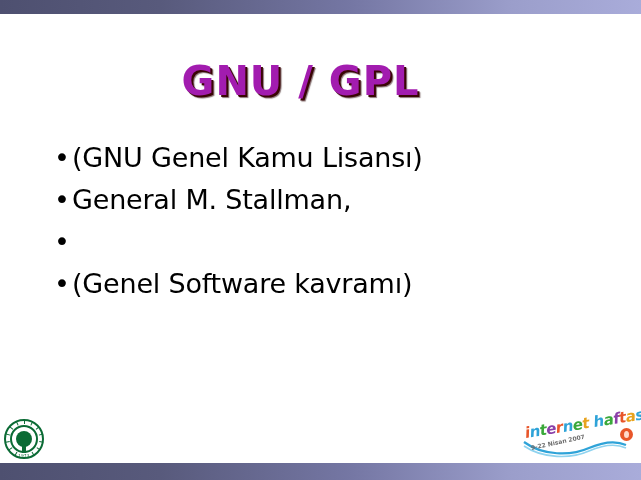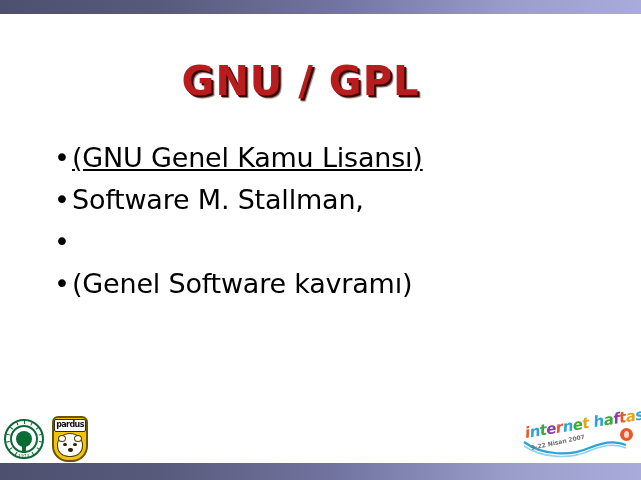--- a/index.html
+++ b/index.html
@@ -34,21 +34,21 @@
 
   
   #title {
     position: absolute;
     top: 58px;
     left: 0;
     width: 601px;
     text-align: center;
     font-size: 40px;
     font-weight: bold;
-    color: #b91c1c;
+    color: #a21caf;
     letter-spacing: 1px;
     text-shadow: 2px 2px 0 #3a0505, 3px 3px 1px rgba(40,5,5,0.55);
     white-space: nowrap;
   }
 
   
   #body {
     position: absolute;
     top: 140px;
     left: 50px;
@@ -71,21 +71,20 @@
   }
   .bullet-text {
     flex: 1 1 auto;
     font-size: 27px;
     line-height: 36px;
     color: #000000;
     letter-spacing: -0.2px;
   }
   .bullet-text .line2 {
     display: block;
-    text-decoration: underline;
   }
 
   
   #footer-logos-left {
     position: absolute;
     left: 4px;
     top: 416px;
     display: flex;
     align-items: flex-start;
   }
@@ -307,21 +306,21 @@
     <div class="bullet-row">
       <div class="bullet-dot">•</div>
       <div class="bullet-text">
         <span class="line2">(GNU Genel Kamu Lisansı)</span>
       </div>
     </div>
 
     <div class="bullet-row">
       <div class="bullet-dot">•</div>
       <div class="bullet-text">
-        <span>Software M. Stallman,</span>
+        <span>General M. Stallman,</span>
       </div>
     </div>
 
     <div class="bullet-row">
       <div class="bullet-dot">•</div>
       <div class="bullet-text">
       </div>
     </div>
 
     <div class="bullet-row">
@@ -350,31 +349,20 @@
         <div class="seal-tick" style="transform:rotate(-75deg)"></div>
         <div class="seal-tick" style="transform:rotate(-100deg)"></div>
         <div class="seal-tick" style="transform:rotate(-125deg)"></div>
         <div class="seal-tick" style="transform:rotate(-150deg)"></div>
       </div>
       <div class="seal-inner"></div>
       <div class="seal-glyph"></div>
       <div class="seal-year">1973</div>
     </div>
 
-    <div class="pardus">
-      <div class="pardus-shield"></div>
-      <div class="pardus-word">pardus</div>
-      <div class="pardus-face">
-        <div class="pardus-ear l"></div>
-        <div class="pardus-ear r"></div>
-        <div class="pardus-eye l"></div>
-        <div class="pardus-eye r"></div>
-        <div class="pardus-nose"></div>
-      </div>
-    </div>
 
   </div>
 
   <div id="footer-logo-right">
     <svg class="ih-swoosh" viewBox="0 0 104 22">
       <path d="M1,6 C20,20 48,20 66,12 C80,6 92,4 103,9" fill="none" stroke="#2fa3d8" stroke-width="2.2"></path>
       <path d="M1,10 C20,23 48,23 66,15 C80,9 92,7 103,12" fill="none" stroke="#8fd3ef" stroke-width="1.6"></path>
     </svg>
     <div class="ih-words">
       <span style="color:#e8562a">i</span><span style="color:#2fa3d8">n</span><span style="color:#3aa83a">t</span><span style="color:#8a3fa8">e</span><span style="color:#e8562a">r</span><span style="color:#2fa3d8">n</span><span style="color:#3aa83a">e</span><span style="color:#e8a31e">t</span><span>&nbsp;</span><span style="color:#2fa3d8">h</span><span style="color:#3aa83a">a</span><span style="color:#8a3fa8">f</span><span style="color:#e8562a">t</span><span style="color:#e8a31e">a</span><span style="color:#2fa3d8">s</span>

